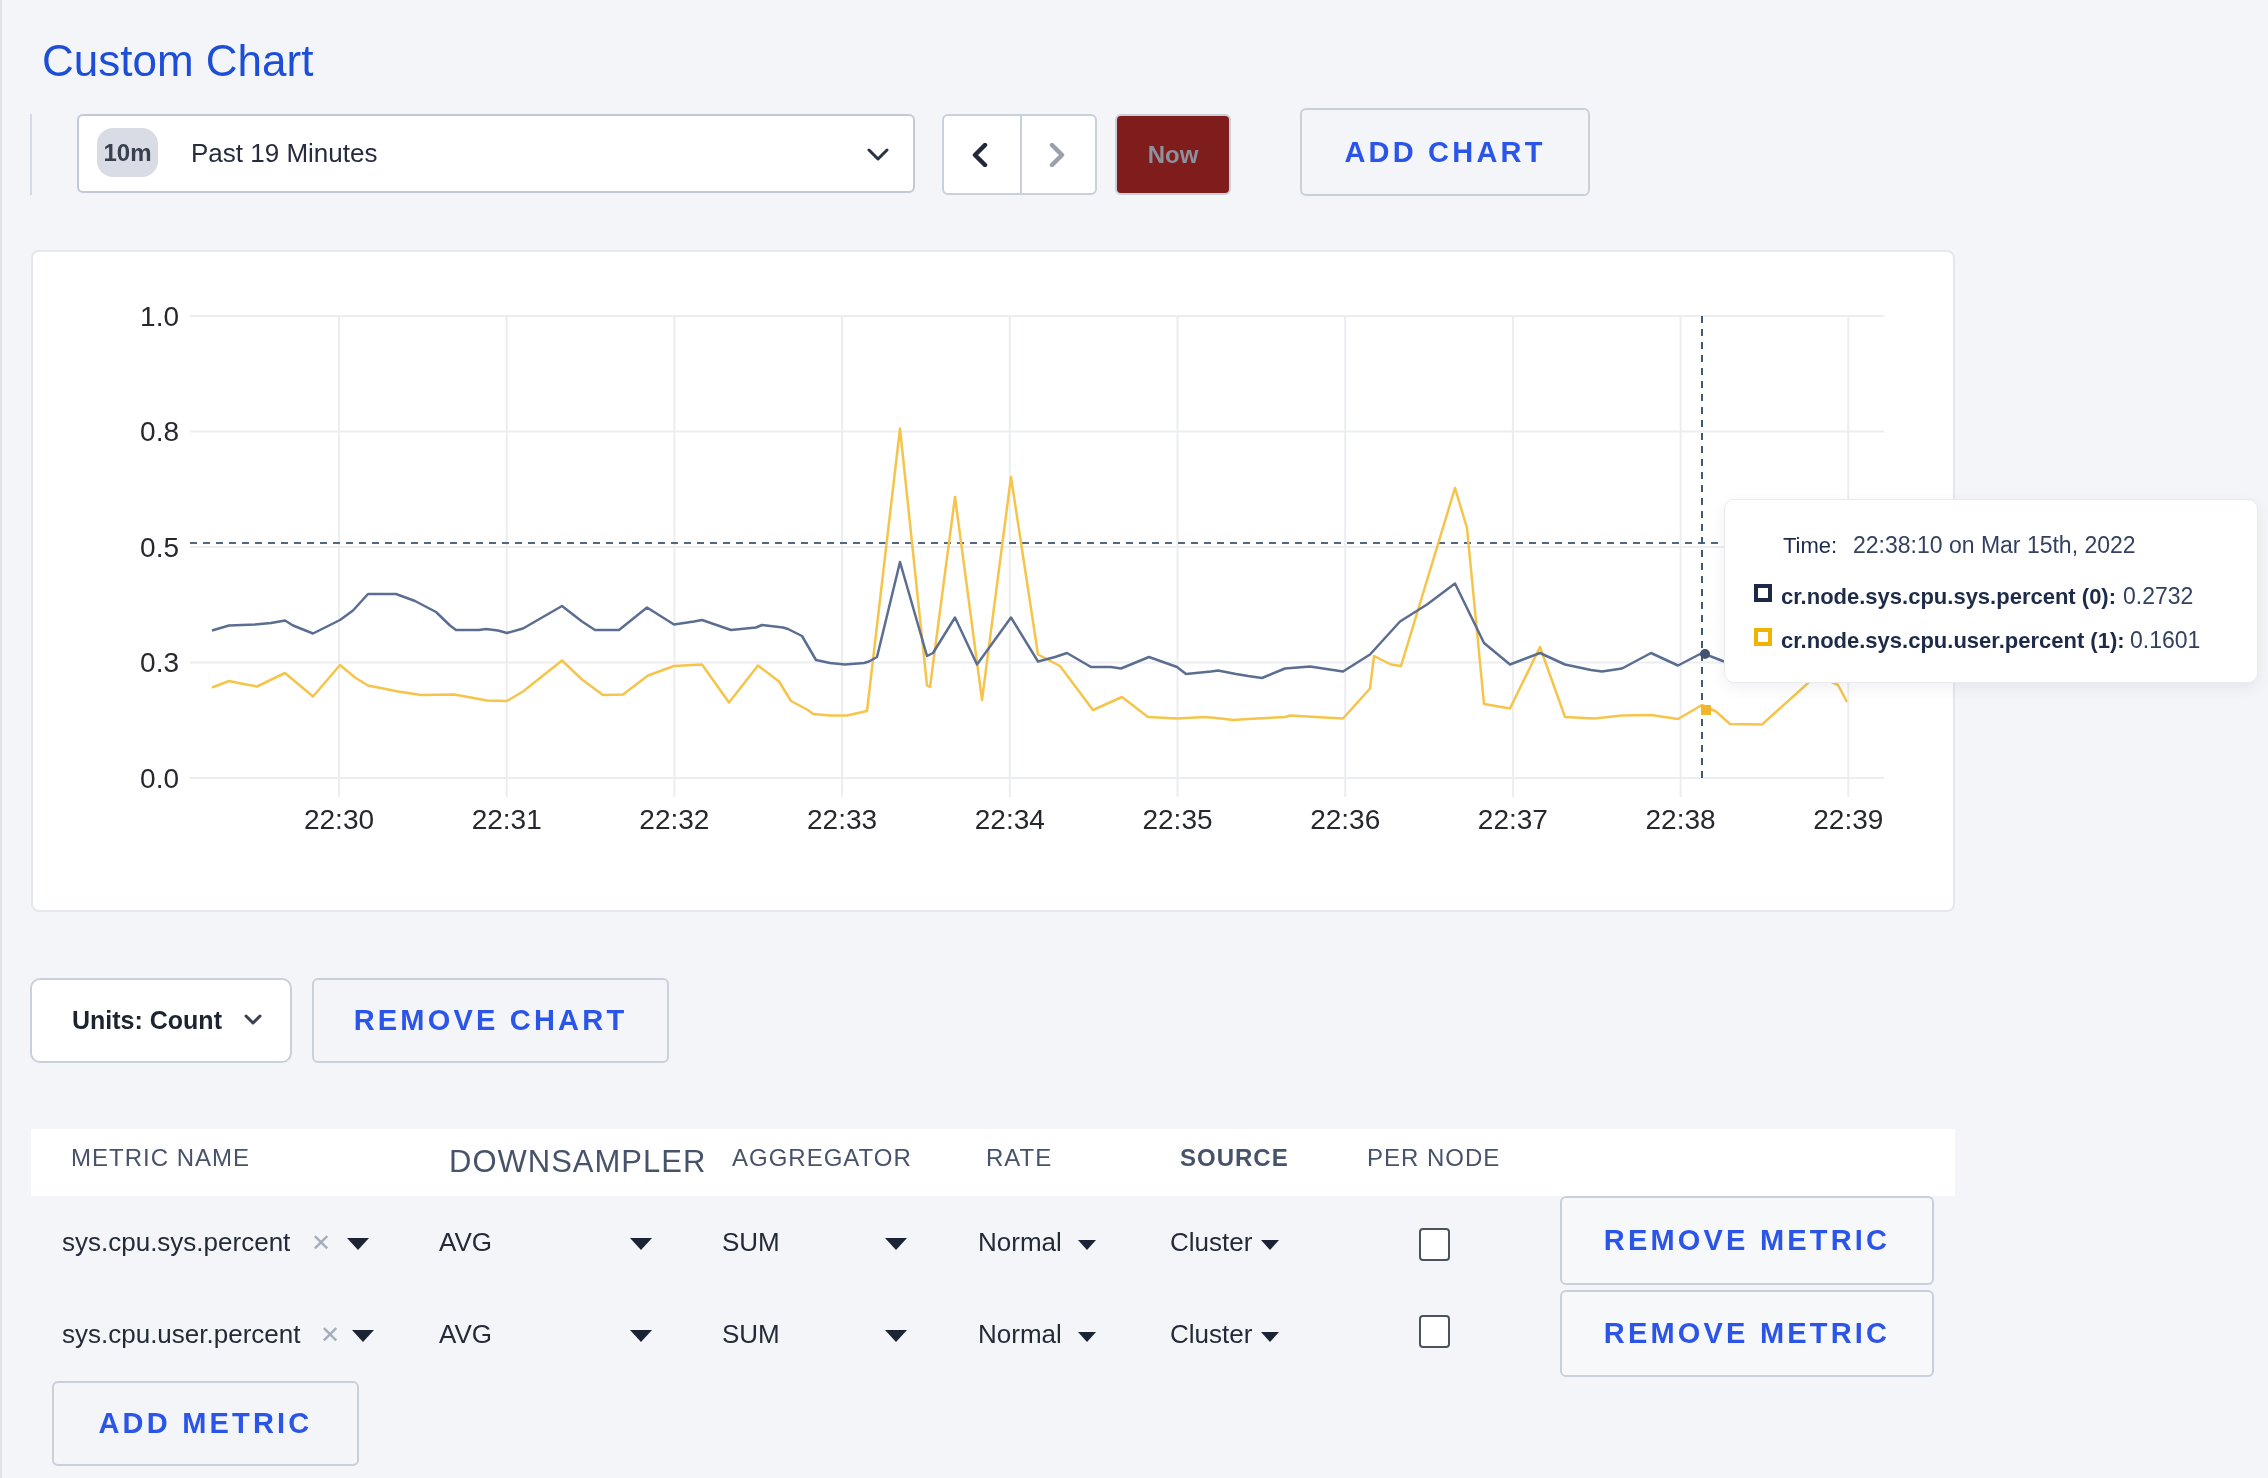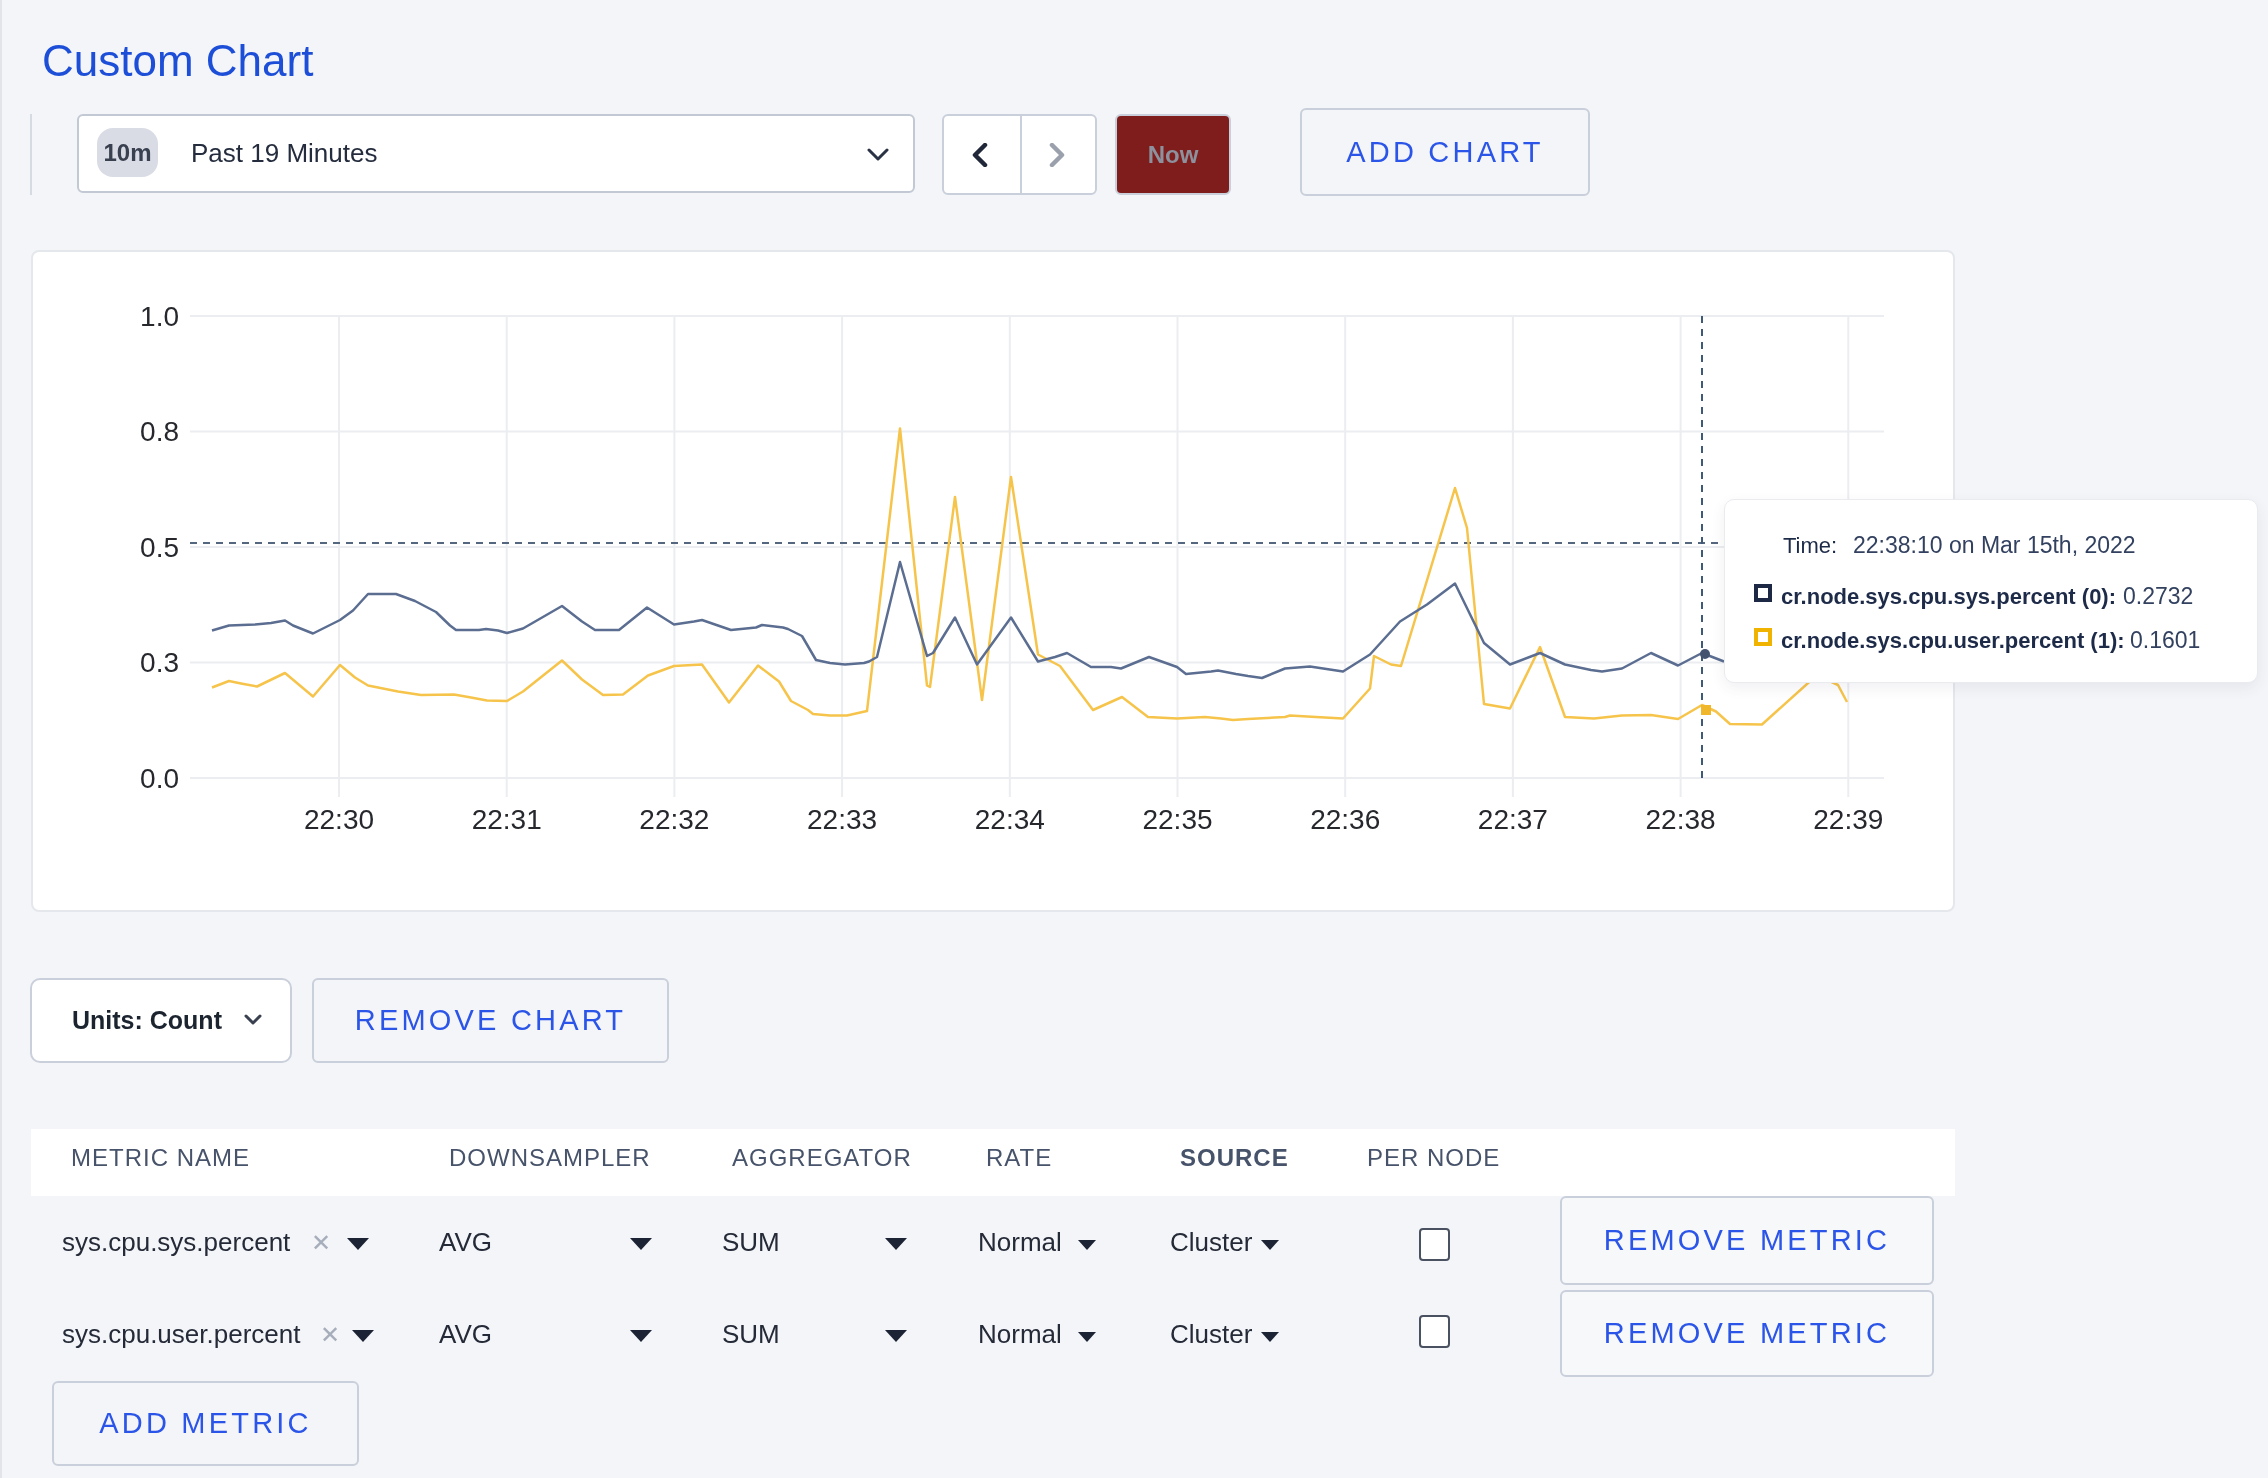--- a/index.html
+++ b/index.html
@@ -9,21 +9,21 @@
     font-family:"Liberation Sans", sans-serif;
     position:relative;
   }
   .abs { position:absolute; }
   .btn {
     position:absolute;
     border:2px solid #c9cfdb;
     border-radius:6px;
     display:flex; align-items:center; justify-content:center;
   }
-  .bluetext { color:#2b55e8; letter-spacing:3.2px; font-size:29px; font-weight:400; }
+  .bluetext { color:#2b55e8; letter-spacing:3.2px; font-size:29px; font-weight:700; }
 </style>
 </head>
 <body>
 
 <div class="abs" style="left:0; top:0; width:2px; height:1478px; background:#e2e4ea;"></div>
 
 <div class="abs" style="left:42px; top:3px; font-size:44px; font-weight:400; color:#1d4ed8;margin-top:33px;">Custom Chart</div>
 
 <div class="abs" style="left:30px; top:114px; width:2px; height:81px; background:#d6dae2;"></div>
 
@@ -110,21 +110,21 @@
   <svg class="abs" style="left:212px; top:34px;" width="18" height="11" viewBox="0 0 18 11">
       <polyline points="2,2 9,9 16,2" fill="none" stroke="#39404f" stroke-width="3" stroke-linecap="round" stroke-linejoin="round"></polyline>
     </svg>
 </div>
 <div class="btn" style="left:312px; top:978px; width:357px; height:85px;">
   <span class="bluetext">REMOVE CHART</span>
 </div>
 
 <div class="abs" style="left:31px; top:1129px; width:1924px; height:67px; background:#fff;"></div>
 <div class="abs hdr" style="left:71px; top:1144px; font-size:24px; font-weight:400; letter-spacing:1.0px; color:#47536a;">METRIC NAME</div>
-<div class="abs hdr" style="left:449px; top:1144px; font-size:24px; font-weight:400; letter-spacing:1.0px; color:#47536a;">DOWNSAMPLER</div>
+<div class="abs hdr" style="left:449px; top:1144px; font-size:31px; font-weight:400; letter-spacing:1.0px; color:#47536a;">DOWNSAMPLER</div>
 <div class="abs hdr" style="left:732px; top:1144px; font-size:24px; font-weight:400; letter-spacing:1.0px; color:#47536a;">AGGREGATOR</div>
 <div class="abs hdr" style="left:986px; top:1144px; font-size:24px; font-weight:400; letter-spacing:1.0px; color:#47536a;">RATE</div>
 <div class="abs hdr" style="left:1180px; top:1144px; font-size:24px; font-weight:700; letter-spacing:1.0px; color:#47536a;">SOURCE</div>
 <div class="abs hdr" style="left:1367px; top:1144px; font-size:24px; font-weight:400; letter-spacing:1.0px; color:#47536a;">PER NODE</div>
 
 <div class="abs" style="left:62px; top:1227px; font-size:26px; color:#242a37;">sys.cpu.sys.percent</div>
 <div class="abs" style="left:311px; top:1229px; font-size:24px; color:#a6adbb;">✕</div>
 <div class="abs" style="left:347px; top:1238px; width:0; height:0; border-left:11px solid transparent; border-right:11px solid transparent; border-top:12px solid #1b2335;"></div>
 <div class="abs" style="left:439px; top:1227px; font-size:26px; color:#242a37;">AVG</div>
 <div class="abs" style="left:630px; top:1238px; width:0; height:0; border-left:11px solid transparent; border-right:11px solid transparent; border-top:12px solid #1b2335;"></div>

